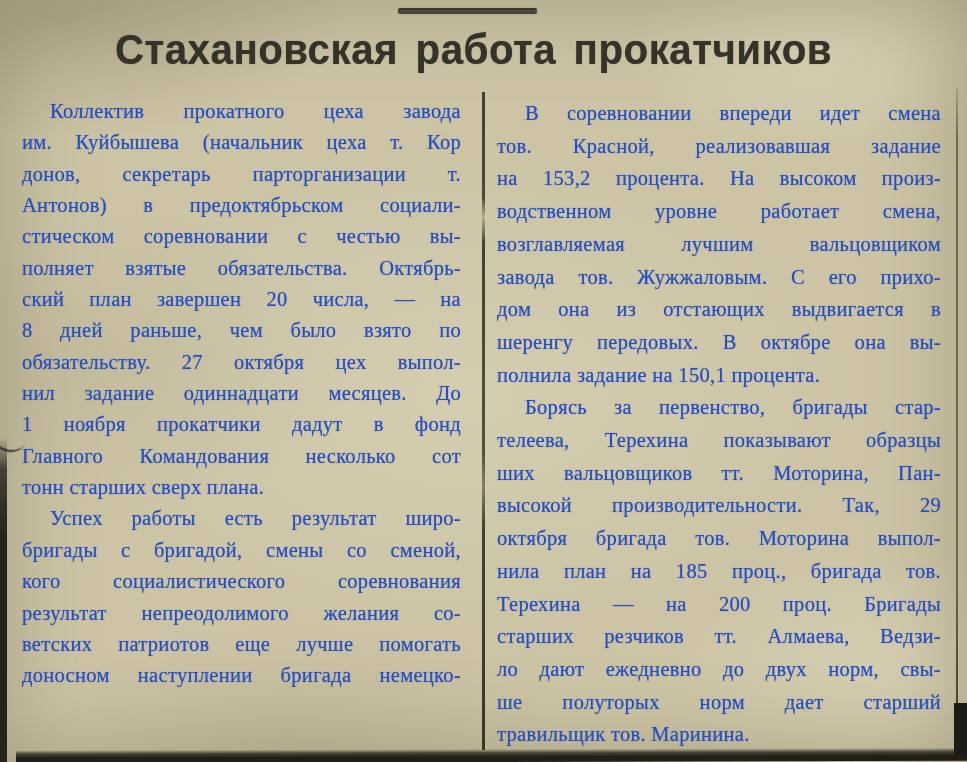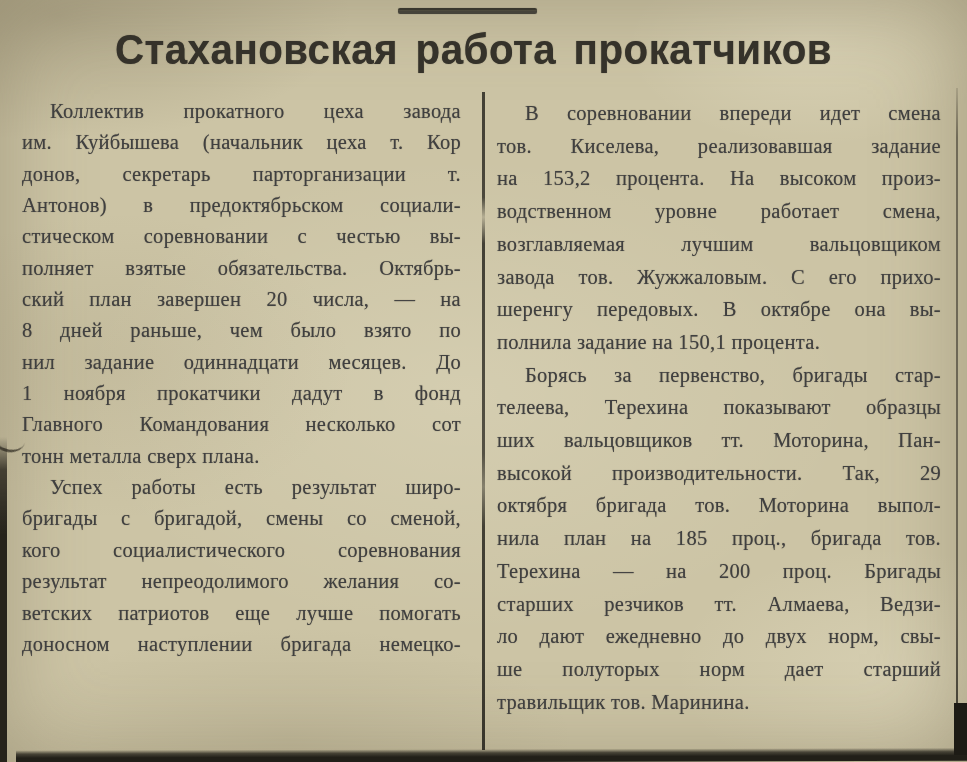--- a/index.html
+++ b/index.html
@@ -44,21 +44,21 @@
     font-size:42px;
     letter-spacing:0.5px;
     word-spacing:6px;
     color:#35322a;
     text-shadow:0 0 1px rgba(53,50,42,0.65);
     transform:scaleX(0.96);
     white-space:nowrap;
   }
   .col{
     position:absolute;z-index:2;
-    color:#404040;
+    color:#1d4ed8;
     font-size:20.5px;
     letter-spacing:0.3px;
     text-shadow:0 0 1px rgba(70,64,52,0.55);
   }
   .col-left{left:22px;top:96px;width:439px;line-height:31.35px;}
   .col-right{left:497px;top:97px;width:444px;line-height:32.7px;font-family:Liberation Serif, serif;}
   .line{
     text-align:justify;
     text-align-last:justify;
     text-justify:inter-word;
@@ -120,38 +120,40 @@
   <h1 class="headline">Стахановская работа прокатчиков</h1>
   <div class="col col-left">
       <div class="line first">Коллектив прокатного цеха завода</div>
       <div class="line">им. Куйбышева (начальник цеха т. Кор</div>
       <div class="line">донов, секретарь парторганизации т.</div>
       <div class="line">Антонов) в предоктябрьском социали-</div>
       <div class="line">стическом соревновании с честью вы-</div>
       <div class="line">полняет взятые обязательства. Октябрь-</div>
       <div class="line">ский план завершен 20 числа, — на</div>
       <div class="line">8 дней раньше, чем было взято по</div>
+      <div class="line">обязательству. 27 октября цех выпол-</div>
       <div class="line">нил задание одиннадцати месяцев. До</div>
       <div class="line">1 ноября прокатчики дадут в фонд</div>
       <div class="line">Главного Командования несколько сот</div>
-      <div class="line last">тонн металла сверх плана.</div>
+      <div class="line last">тонн старших сверх плана.</div>
       <div class="line first">Успех работы есть результат широ-</div>
       <div class="line">бригады с бригадой, смены со сменой,</div>
       <div class="line">кого социалистического соревнования</div>
       <div class="line">результат непреодолимого желания со-</div>
       <div class="line">ветских патриотов еще лучше помогать</div>
       <div class="line">доносном наступлении бригада немецко-</div>
     </div>
   <div class="col col-right">
       <div class="line first">В соревновании впереди идет смена</div>
-      <div class="line">тов. Киселева, реализовавшая задание</div>
+      <div class="line">тов. Красной, реализовавшая задание</div>
       <div class="line">на 153,2 процента. На высоком произ-</div>
       <div class="line">водственном уровне работает смена,</div>
       <div class="line">возглавляемая лучшим вальцовщиком</div>
       <div class="line">завода тов. Жужжаловым. С его прихо-</div>
+      <div class="line">дом она из отстающих выдвигается в</div>
       <div class="line">шеренгу передовых. В октябре она вы-</div>
       <div class="line last">полнила задание на 150,1 процента.</div>
       <div class="line first">Борясь за первенство, бригады стар-</div>
       <div class="line">телеева, Терехина показывают образцы</div>
       <div class="line">ших вальцовщиков тт. Моторина, Пан-</div>
       <div class="line">высокой производительности. Так, 29</div>
       <div class="line">октября бригада тов. Моторина выпол-</div>
       <div class="line">нила план на 185 проц., бригада тов.</div>
       <div class="line">Терехина — на 200 проц. Бригады</div>
       <div class="line">старших резчиков тт. Алмаева, Ведзи-</div>

